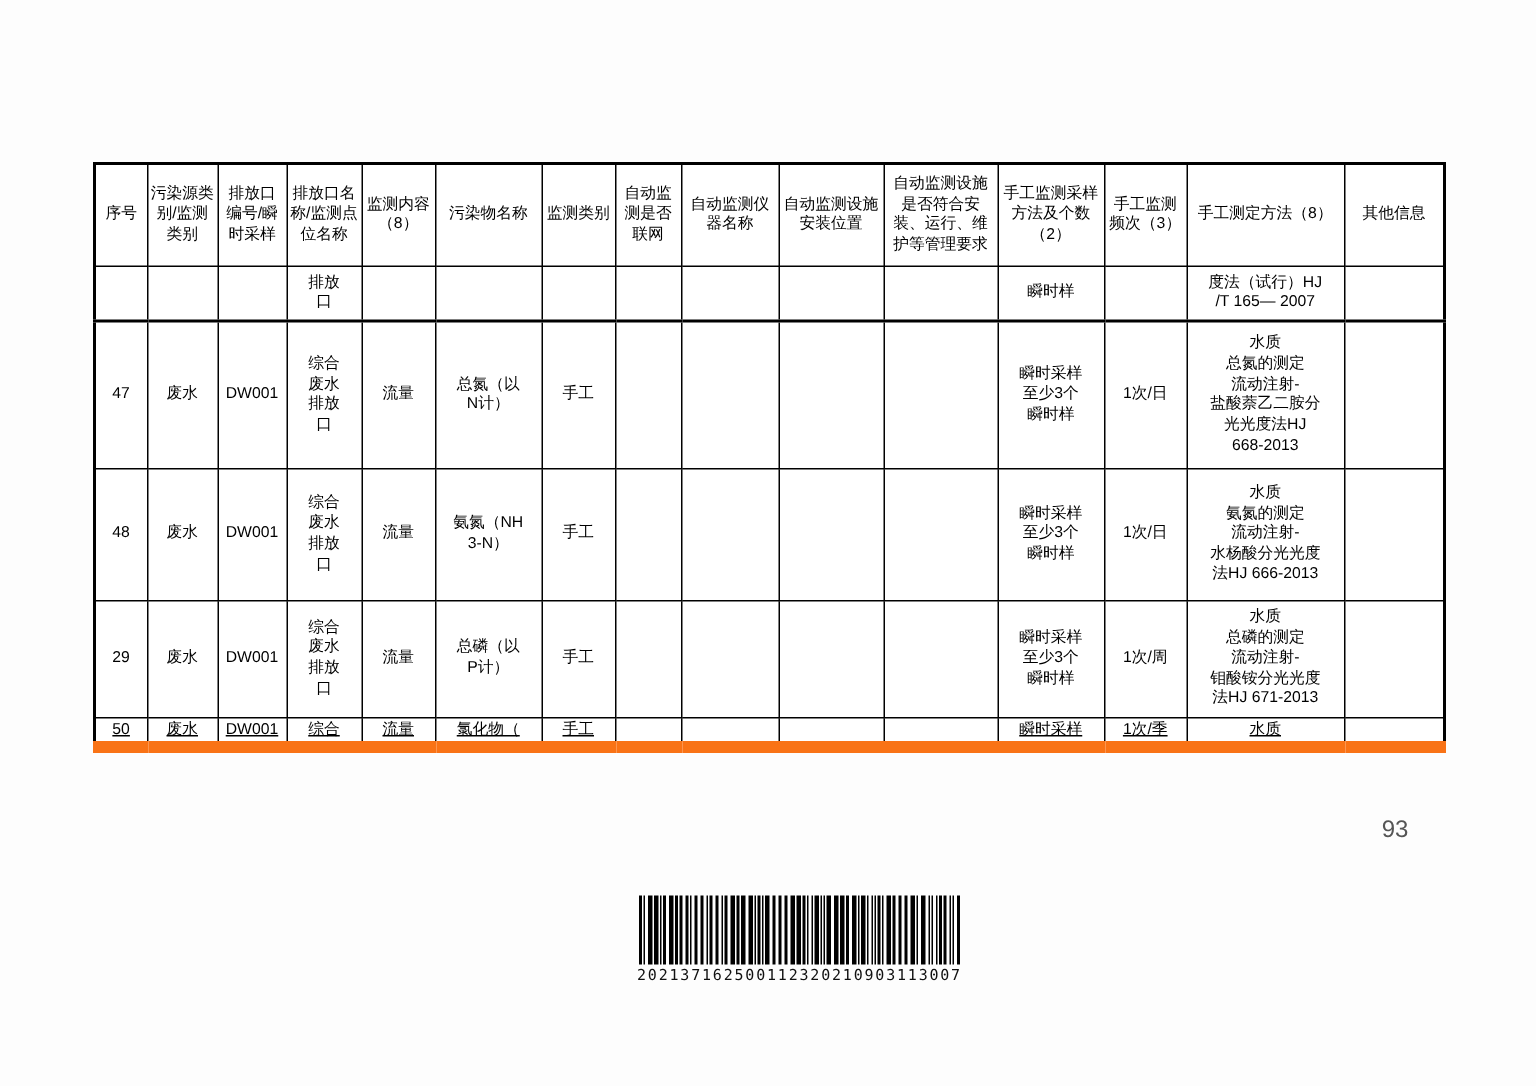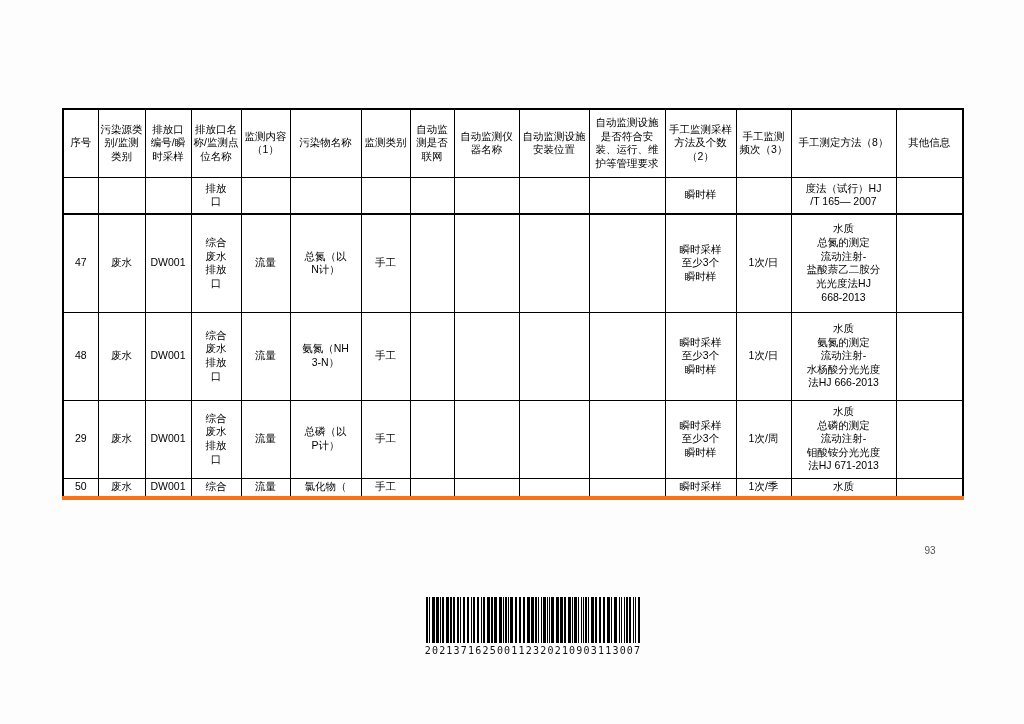--- a/index.html
+++ b/index.html
@@ -26,24 +26,24 @@
     font-weight:normal;
     text-align:center;
     vertical-align:middle;
     padding:1px 2px;
     line-height:1.3;
     white-space:pre-line;
     overflow:hidden;
     word-break:break-all;
   }
   tr.section-start td{border-top:2px solid #000;}
-  tr.cutoff td{border-bottom:4px solid #f97316;}
+  tr.cutoff td{border-bottom:8px solid #f97316;text-decoration:underline;}
   .page-number{
     position:absolute;left:905px;top:545px;width:50px;
-    font-size:10px;color:#555;text-align:center;
+    font-size:16px;color:#555;text-align:center;
   }
   .barcode{
     position:absolute;left:408px;top:597px;width:250px;
     text-align:center;
   }
   .barcode-bars{
     display:flex;align-items:stretch;justify-content:center;
     height:46px;
   }
   .barcode-bars .bar{background:#000;height:100%;flex:none;}
@@ -75,21 +75,21 @@
       <col style="width:55px">
         <col style="width:105px">
         <col style="width:67px">
     </colgroup>
     <thead>
       <tr style="height:68px">
         <th>序号</th>
         <th>污染源类别/监测类别</th>
         <th>排放口编号/瞬时采样</th>
         <th>排放口名称/监测点位名称</th>
-        <th>监测内容（1）</th>
+        <th>监测内容（8）</th>
         <th>污染物名称</th>
         <th>监测类别</th>
         <th>自动监测是否联网</th>
         <th>自动监测仪器名称</th>
         <th>自动监测设施安装位置</th>
         <th>自动监测设施是否符合安装、运行、维护等管理要求</th>
         <th>手工监测采样方法及个数（2）</th>
         <th>手工监测频次（3）</th>
         <th>手工测定方法（8）</th>
         <th>其他信息</th>

